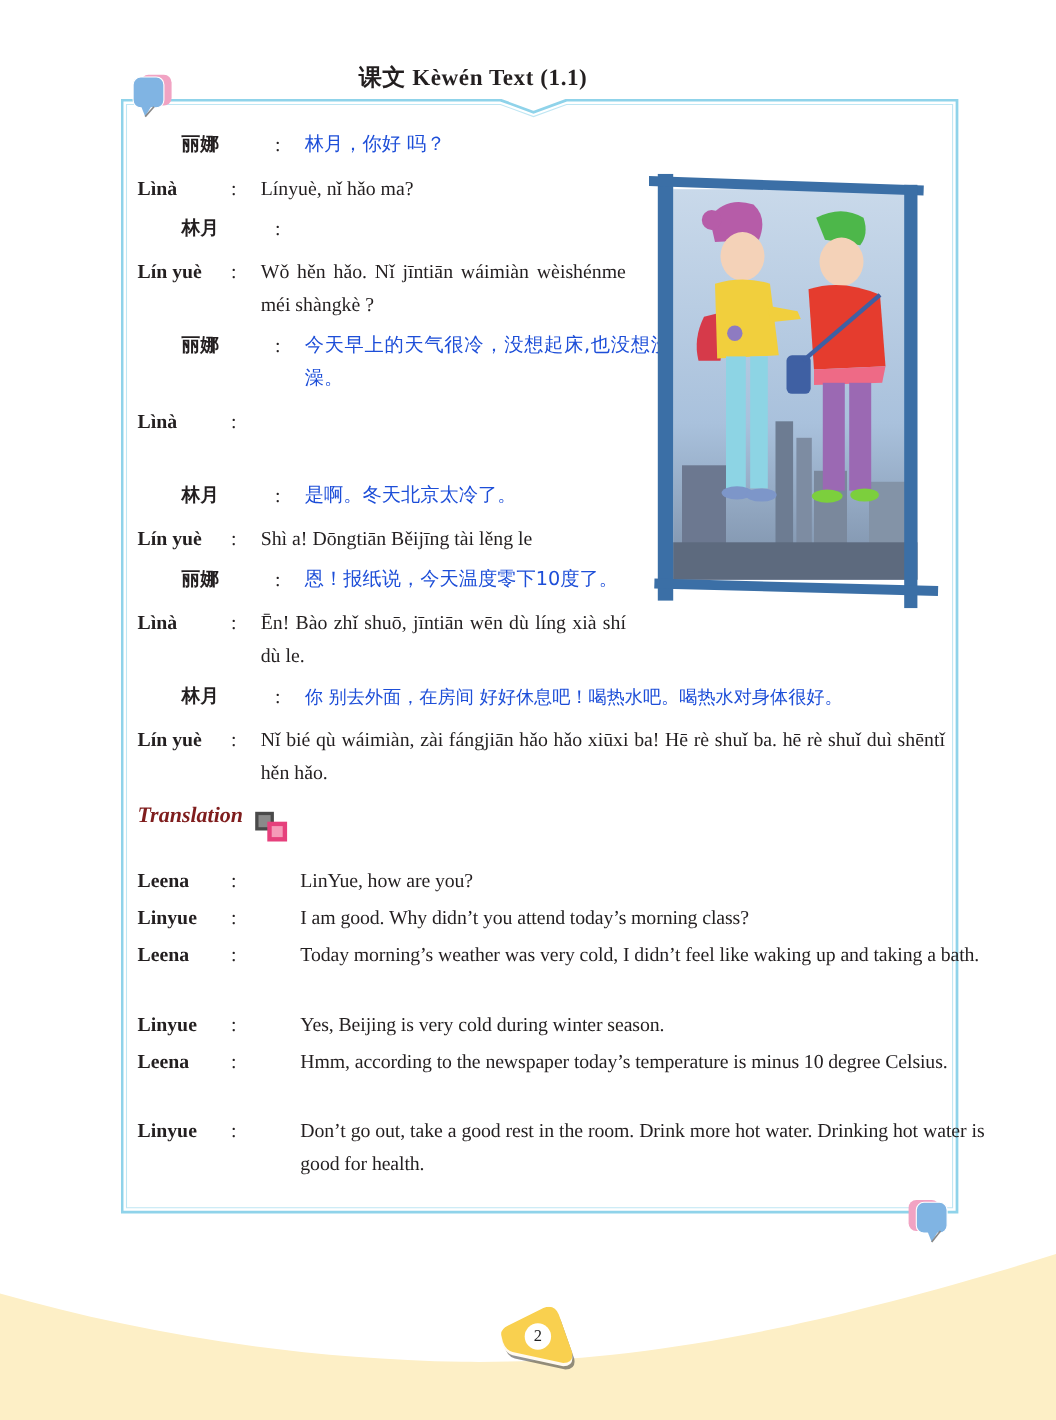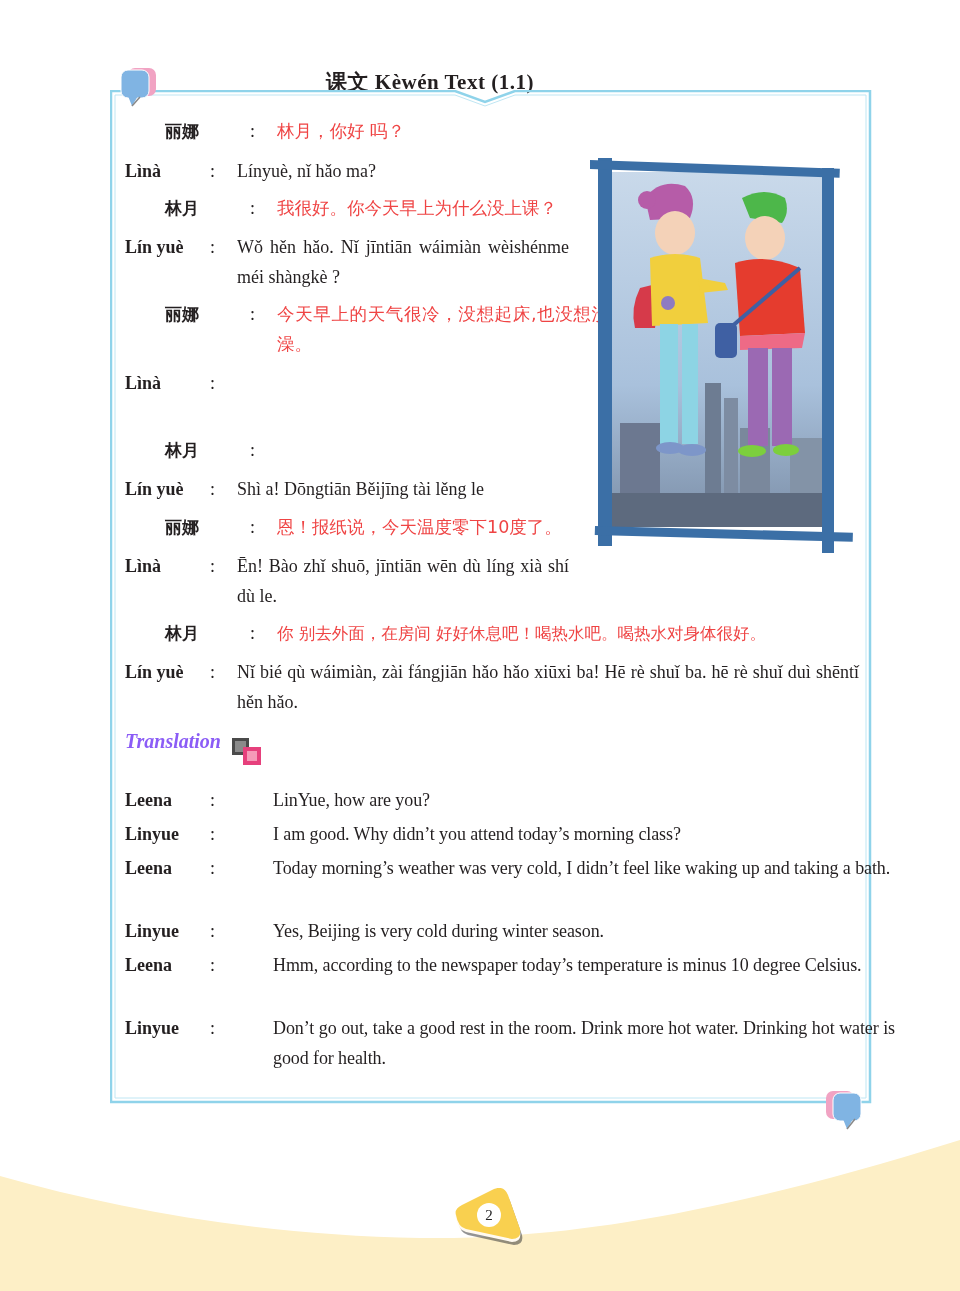--- a/index.html
+++ b/index.html
@@ -6,21 +6,21 @@
     body {
       width: 960px; height: 1291px; position: relative; overflow: hidden;
       background: #ffffff;
       font-family: "Liberation Serif", "DejaVu Serif", serif;
       color: #231f20;
     }
     .bottom-wave {
       position: absolute; left: 0; top: 1120px; width: 960px; height: 171px;
     }
     .page-title {
-      position: absolute; top: 68px; left: 0; width: 860px; text-align: center;
+      position: absolute; top: 56px; left: 0; width: 860px; text-align: center;
       font-size: 21px; font-weight: bold; letter-spacing: 0.5px;
       font-family: "Liberation Serif", "DejaVu Serif", serif;
     }
     .page-title .cjk { font-family: "DejaVu Sans", sans-serif; font-weight: bold; }
     .frame {
       position: absolute; left: 110px; top: 90px; width: 760px; height: 1014px;
     }
     .frame svg { position: absolute; left: 0; top: 0; }
     .bubble-icon { position: absolute; }
     .dialog {
@@ -29,29 +29,29 @@
     .row {
       position: absolute; left: 0; display: flex; font-size: 18px; line-height: 29.5px;
     }
     .speaker {
       width: 78px; font-weight: bold; flex: none;
       font-family: "Liberation Serif", serif;
     }
     .speaker.cjk { font-family: "DejaVu Sans", sans-serif; font-weight: bold; font-size: 17px; margin-left: 40px; }
     .colon { width: 34px; flex: none; text-align: left; padding-left: 7px; box-sizing: border-box; }
     .text { text-align: justify; text-align-last: left; }
-    .text.cjk { font-family: "DejaVu Sans", sans-serif; font-size: 17.5px; color: #ef4444; }
+    .text.cjk { font-family: "DejaVu Sans", sans-serif; font-size: 17.5px; color: #1d4ed8; }
     .text.narrow { width: 332px; }
     .text.wide { width: 622px; }
     .tr .speaker { width: 78px; font-family: "Liberation Serif", serif; }
     .tr .text { font-family: "Liberation Serif", serif; letter-spacing: -0.1px; margin-left: 36px; }
     .translation-heading {
       position: absolute; left: 125px; top: 730px;
       font-family: "Liberation Serif", serif; font-style: italic; font-weight: bold;
-      font-size: 20px; color: #8b5cf6;
+      font-size: 20px; color: #7f1d1d;
     }
     .translate-icon { position: absolute; left: 231px; top: 737px; width: 32px; height: 30px; }
     .illustration { position: absolute; left: 590px; top: 158px; width: 265px; height: 395px; }
     .page-badge { position: absolute; left: 452px; top: 1188px; width: 72px; height: 60px; }
     .page-number {
       position: absolute; left: 478px; top: 1204px; width: 22px; height: 22px;
       text-align: center; font-size: 15px; line-height: 22px; color: #222;
       font-family: "Liberation Serif", serif;
     }
   </style>
@@ -98,39 +98,39 @@
     <span class="text cjk narrow">林月，你好 吗？</span>
   </div>
   <div class="row" style="top:40px">
     <span class="speaker">Lìnà</span>
     <span class="colon">:</span>
     <span class="text narrow">Línyuè, nǐ hǎo ma?</span>
   </div>
   <div class="row" style="top:77px">
     <span class="speaker cjk">林月</span>
     <span class="colon">:</span>
-    <span class="text cjk" style="width:340px">我很好。你今天早上为什么没上课？</span>
   </div>
   <div class="row" style="top:116px">
     <span class="speaker">Lín yuè</span>
     <span class="colon">:</span>
     <span class="text narrow">Wǒ hěn hǎo. Nǐ jīntiān wáimiàn wèishénme méi shàngkè ?</span>
   </div>
   <div class="row" style="top:183px">
     <span class="speaker cjk">丽娜</span>
     <span class="colon">:</span>
     <span class="text cjk narrow">今天早上的天气很冷，没想起床,也没想洗澡。</span>
   </div>
   <div class="row" style="top:252px">
     <span class="speaker">Lìnà</span>
     <span class="colon">:</span>
   </div>
   <div class="row" style="top:319px">
     <span class="speaker cjk">林月</span>
     <span class="colon">:</span>
+    <span class="text cjk narrow">是啊。冬天北京太冷了。</span>
   </div>
   <div class="row" style="top:358px">
     <span class="speaker">Lín yuè</span>
     <span class="colon">:</span>
     <span class="text narrow">Shì a! Dōngtiān Běijīng tài lěng le</span>
   </div>
   <div class="row" style="top:396px">
     <span class="speaker cjk">丽娜</span>
     <span class="colon">:</span>
     <span class="text cjk narrow">恩！报纸说，今天温度零下10度了。</span>

